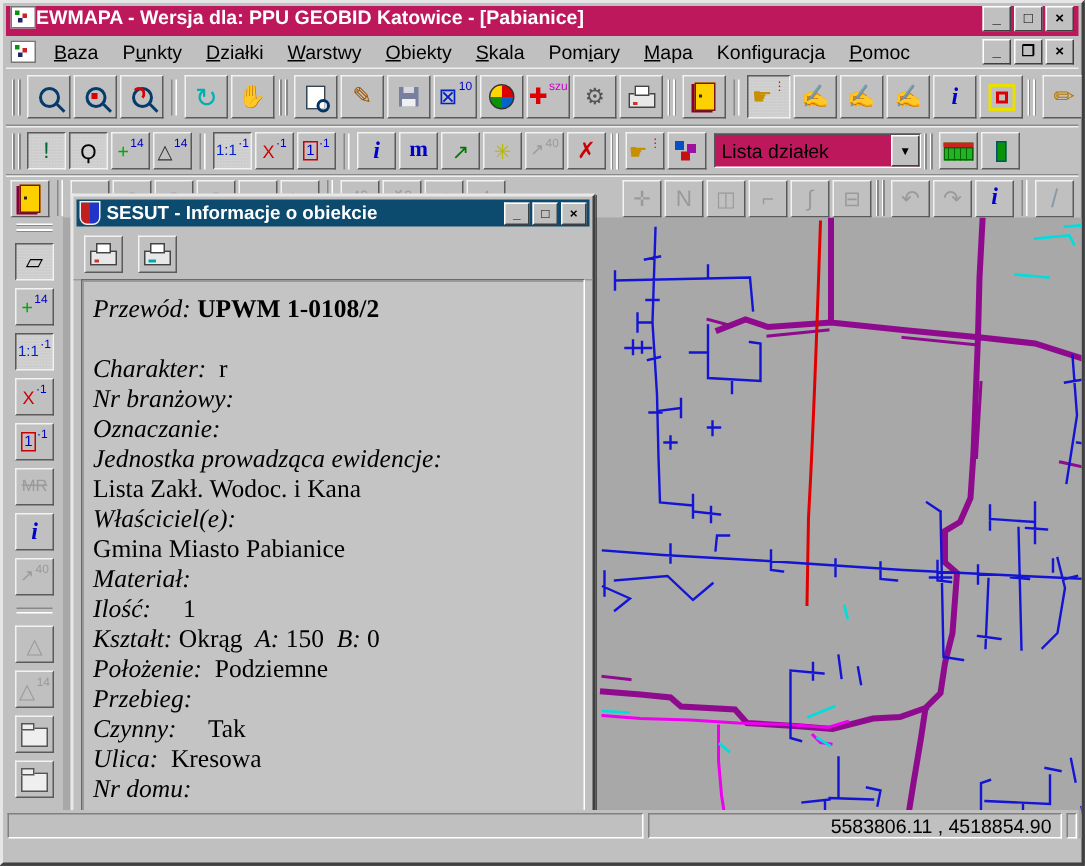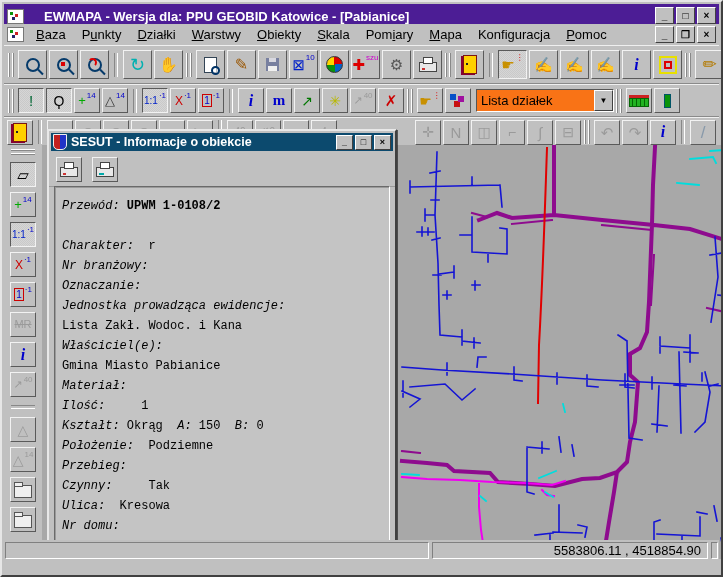--- a/index.html
+++ b/index.html
@@ -1,21 +1,21 @@
 <!DOCTYPE html>
 <html><head>
 <meta charset="utf-8">
 <style>
   html,body{margin:0;padding:0;background:#000;}
   #app{position:relative;width:723px;height:577px;box-sizing:border-box;background:#c0c0c0;
        border:2px solid;border-color:#e6e6e6 #404040 #404040 #e6e6e6;overflow:hidden;
        font-family:"Liberation Sans",sans-serif;font-size:13px;color:#000;}
   
-  .titlebar{position:absolute;left:2px;top:2px;right:2px;height:20px;background:#4c1d95;
-            display:flex;align-items:flex-end;gap:20px;padding:0 3px;}
+  .titlebar{position:absolute;left:2px;top:2px;right:2px;height:20px;background:#be185d;
+            display:flex;align-items:flex-start;gap:0;padding:0 3px;}
   .title-text{color:#fff;font-weight:bold;font-size:13px;white-space:nowrap;flex:1;overflow:hidden;}
   .winbtns{display:flex;gap:2px;}
   .wbtn{width:17px;height:15px;background:#c0c0c0;border:1px solid;border-color:#fff #404040 #404040 #fff;
         display:flex;align-items:center;justify-content:center;font-size:10px;font-weight:bold;line-height:1;}
   
   .menubar{position:absolute;left:2px;top:23px;right:2px;height:19px;display:flex;align-items:center;padding:0 3px;gap:0;}
   .menu-item{padding:0 8px;white-space:nowrap;}
   .accel{text-decoration:underline;}
   .menubar .winbtns{margin-left:auto;}
   
@@ -81,21 +81,21 @@
   #map{position:absolute;left:40px;top:143px;width:683px;height:414px;background:#a8a8a8;}
   
   #dialog{position:absolute;left:45px;top:127px;width:350px;height:425px;background:#c0c0c0;
           border:2px solid;border-color:#e8e8e8 #404040 #404040 #e8e8e8;box-shadow:1px 1px 0 rgba(0,0,0,.55);box-sizing:border-box;}
   .dlg-title{height:18px;margin:2px;background:#0c4a6e;display:flex;align-items:center;gap:4px;padding:0 2px;}
   .dlg-title-text{color:#fff;font-weight:bold;font-size:12.5px;flex:1;white-space:nowrap;}
   .dlg-title .wbtn{width:15px;height:13px;font-size:9px;}
   .dlg-toolbar{height:29px;display:flex;align-items:center;gap:8px;padding:2px 6px;border-bottom:1px solid #9a9a9a;}
   .dlg-content{position:absolute;left:5px;right:5px;top:55px;bottom:6px;background:#c4c4c4;
                border:1px solid;border-color:#6a6a6a #fff #fff #6a6a6a;box-shadow:inset 1px 1px 0 #9a9a9a;
-               padding:9px 7px;font-family:Liberation Mono, monospace;font-size:12px;line-height:20px;overflow:hidden;}
+               padding:9px 7px;font-family:Liberation Serif, serif;font-size:17px;line-height:20px;overflow:hidden;}
   .dlg-line{white-space:pre;height:20px;}
   .seg-i{font-style:italic;}
   .seg-b{font-weight:bold;}
   
   #statusbar{position:absolute;left:2px;right:2px;bottom:14px;height:19px;background:#c0c0c0;
              display:flex;align-items:center;gap:3px;padding:1px 1px;}
   .panel{border:1px solid;border-color:#808080 #fff #fff #808080;height:15px;display:flex;align-items:center;}
   #sb-left{width:422px;flex:none;}
   #sb-coords{width:268px;flex:none;justify-content:flex-end;padding-right:6px;font-size:13px;}
   #sb-right{flex:1;}
@@ -263,21 +263,21 @@
         </span>
         <span class="tb-grip"></span>
         <span class="tbtn">
           <span class="glyph" style="color: rgb(200, 144, 0); font-size: 14px;">☛</span>
           <span class="glyph2" style="color: rgb(221, 0, 0);">⋮</span>
         </span>
         <span class="tbtn">
           <span class="glyph ico-squares"></span>
         </span>
       </span>
-    <span class="combo" style="display:flex;height:21px;border:1px solid;border-color:#555 #fff #fff #555;background:#f97316;width:136px;align-items:center;flex:none;margin-left:4px;">
+    <span class="combo" style="display:flex;height:21px;border:1px solid;border-color:#555 #fff #fff #555;background:#be185d;width:136px;align-items:center;flex:none;margin-left:4px;">
       <span style="flex:1;padding:0 4px;font-size:13px;white-space:nowrap;overflow:hidden;">Lista działek</span>
       <span style="width:17px;height:19px;background:#c0c0c0;border:1px solid;border-color:#fff #404040 #404040 #fff;display:flex;align-items:center;justify-content:center;font-size:8px;">▼</span>
     </span>
     <span style="display:flex;align-items:center;">
         <span class="tb-grip"></span>
         <span class="tbtn">
           <span class="glyph ico-ruler"></span>
         </span>
         <span class="tbtn">
           <span class="glyph sliver-green"></span>

